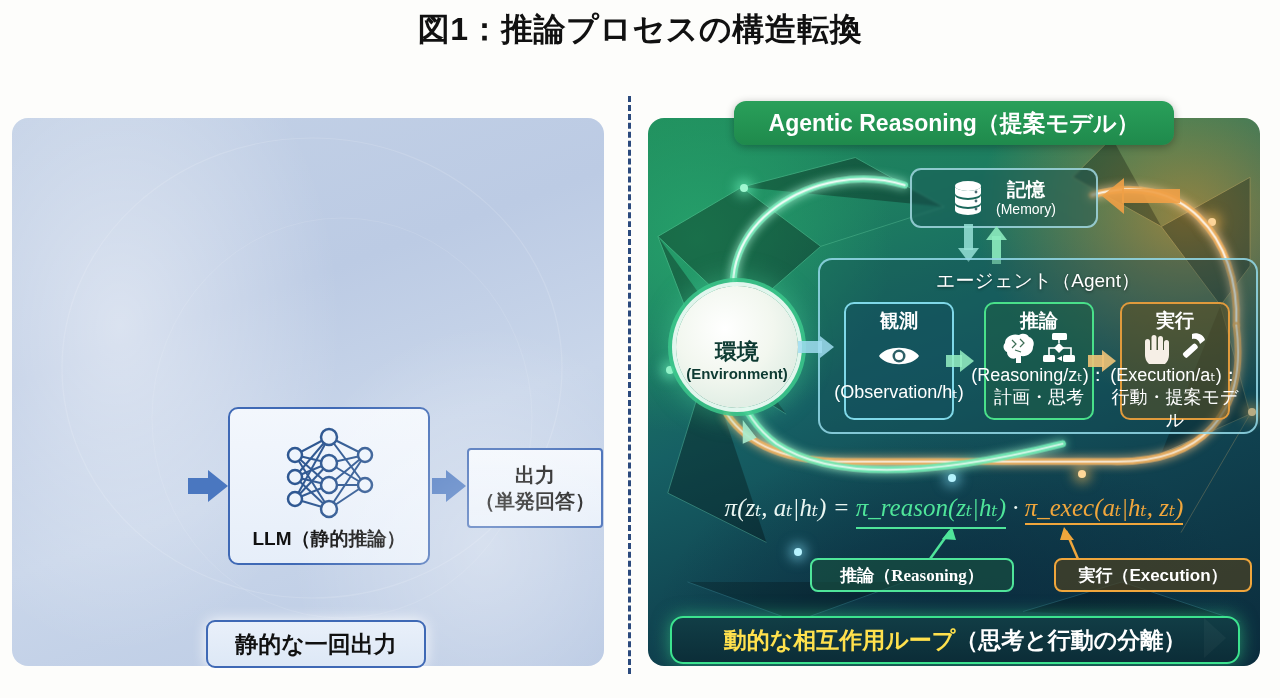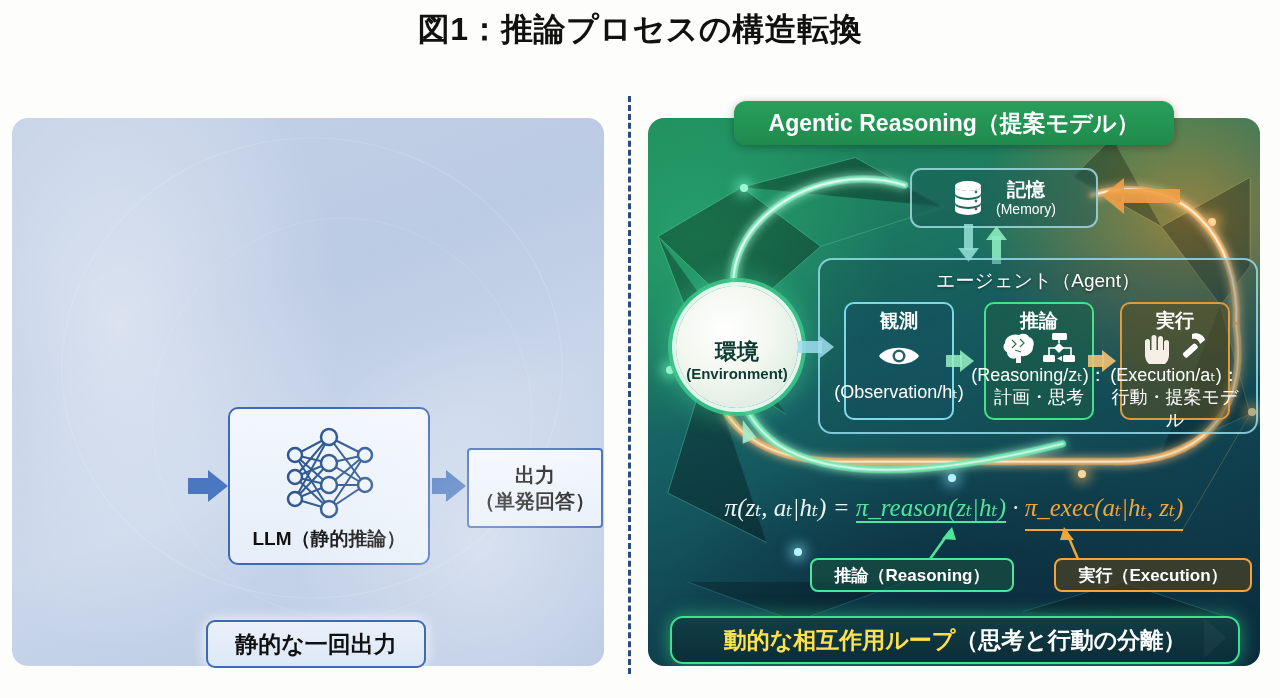--- a/index.html
+++ b/index.html
@@ -157,29 +157,29 @@
     border-top:11px solid transparent;border-bottom:11px solid transparent;}
   .ar-g .shaft{background:rgba(150,240,195,.85);} .ar-g .head{border-left:14px solid rgba(150,240,195,.85);}
   .ar-o .shaft{background:rgba(240,195,120,.9);}  .ar-o .head{border-left:14px solid rgba(240,195,120,.9);}
   .ar-c .shaft{background:rgba(160,220,240,.85);} .ar-c .head{border-left:14px solid rgba(160,220,240,.85);}
 
   .formula{
     position:absolute;left:0;top:375px;width:100%;text-align:center;
     color:#eaf6f2;font-size:25px;font-family:"Liberation Serif","DejaVu Serif",serif;
     font-style:italic;white-space:nowrap;
   }
-  .formula .green{color:#4fe59a;border-bottom:2.5px solid #4fe59a;padding-bottom:0;}
-  .formula .orange{color:#f0a63c;border-bottom:2.5px solid #f0a63c;padding-bottom:8px;}
+  .formula .green{color:#4fe59a;border-bottom:2.5px solid #4fe59a;padding-bottom:6px;}
+  .formula .orange{color:#f0a63c;border-bottom:2.5px solid #f0a63c;padding-bottom:2px;}
 
   .tag{
     position:absolute;height:34px;border-radius:8px;
     display:flex;align-items:center;justify-content:center;
     color:#fff;font-size:17px;font-weight:bold;padding:0 12px;box-sizing:border-box;
   }
-  .tag-rea{left:162px;top:440px;width:204px;border:2px solid #4fe59a;background:rgba(25,80,65,.65);}
+  .tag-rea{left:162px;top:440px;width:204px;border:2px solid #4fe59a;background:rgba(25,80,65,.65);font-family:Liberation Serif, serif;}
   .tag-exe{left:406px;top:440px;width:198px;border:2px solid #f0a63c;background:rgba(75,65,35,.7);}
 
   .bottom-banner{
     position:absolute;left:22px;top:498px;width:566px;height:44px;
     border:2px solid #3ce38f;border-radius:13px;
     background:linear-gradient(180deg,rgba(18,62,70,.95) 0%,rgba(12,45,55,.95) 100%);
     display:flex;align-items:center;justify-content:center;
     box-shadow:0 0 18px rgba(60,227,143,.55);
   }
   .bottom-banner .t1{color:#ffe14d;font-size:23px;font-weight:bold;}

